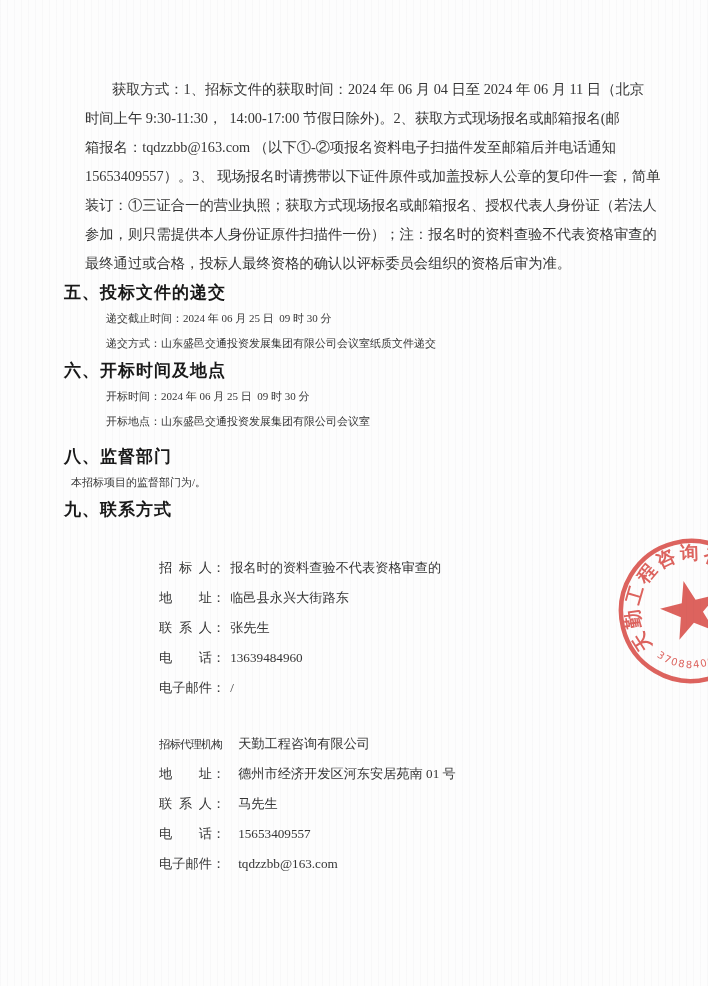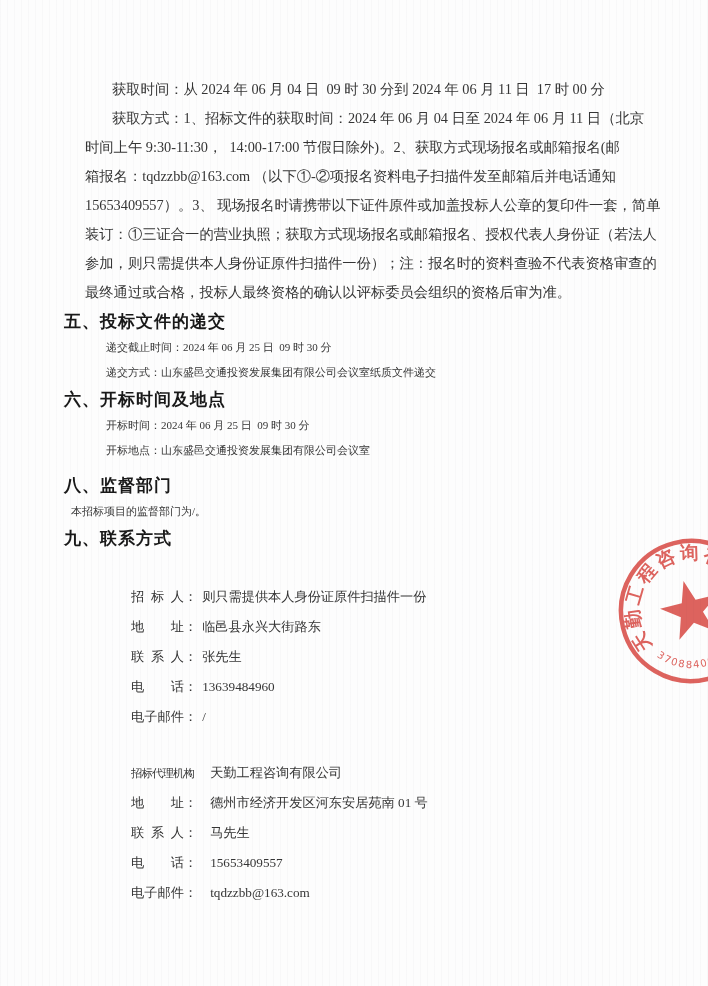--- a/index.html
+++ b/index.html
@@ -21,40 +21,39 @@
   .section-heading{
     font-size:17px;font-weight:bold;color:#191919;
     letter-spacing:1px;line-height:22px;height:22px;
     margin:4px 0 2px 0;white-space:pre;
   }
   .section-heading.gap-before{margin-top:12px;}
   .section .sline{height:25px;line-height:25px;font-size:11px;margin-left:42px;white-space:pre;}
   .section .sline.flush{margin-left:7px;}
   .contacts{margin-left:34px;margin-top:2px;}
   .contacts .crow{height:30px;line-height:30px;font-size:13.2px;white-space:pre;}
-  .crow .clabel{display:inline-block;width:53px;text-align:justify;text-align-last:justify;vertical-align:top;}
+  .crow .clabel{display:inline-block;width:53px;text-align:justify;text-align-last:justify;vertical-align:top;margin-left:28px;}
   .crow .clabel.wide{font-size:11.3px;letter-spacing:-0.8px;text-align:left;text-align-last:left;white-space:nowrap;overflow:visible;}
   .crow .colon{display:inline-block;}
   .crow .cvalue{margin-left:5px;}
   .agency{margin-top:26px;}
   .agency .cvalue{margin-left:13px;}
   .seal{
     position:absolute;left:609px;top:529px;width:164px;height:164px;
     opacity:0.82;mix-blend-mode:multiply;pointer-events:none;
   }
 </style>
 </head>
 <body>
 
 <div class="page">
 
   <div class="content">
 
     <div class="intro">
-      <div class="line indent">获取时间：从 2024 年 06 月 04 日  09 时 30 分到 2024 年 06 月 11 日  17 时 00 分</div>
         <div class="line indent">获取方式：1、招标文件的获取时间：2024 年 06 月 04 日至 2024 年 06 月 11 日（北京</div>
         <div class="line">时间上午 9:30-11:30，  14:00-17:00 节假日除外)。2、获取方式现场报名或邮箱报名(邮</div>
         <div class="line">箱报名：tqdzzbb@163.com （以下①-②项报名资料电子扫描件发至邮箱后并电话通知</div>
         <div class="line">15653409557）。3、 现场报名时请携带以下证件原件或加盖投标人公章的复印件一套，简单</div>
         <div class="line">装订：①三证合一的营业执照；获取方式现场报名或邮箱报名、授权代表人身份证（若法人</div>
         <div class="line">参加，则只需提供本人身份证原件扫描件一份）；注：报名时的资料查验不代表资格审查的</div>
         <div class="line">最终通过或合格，投标人最终资格的确认以评标委员会组织的资格后审为准。</div>
     </div>
 
     <div>
@@ -81,21 +80,21 @@
         <div class="section">
           <div class="section-heading">九、联系方式</div>
           <div>
             
           </div>
         </div>
     </div>
 
     <div class="contacts tenderer">
       <div class="crow">
-          <span class="clabel">招标人</span><span class="colon">：</span><span class="cvalue">则只需提供本人身份证原件扫描件一份</span>
+          <span class="clabel">招标人</span><span class="colon">：</span><span class="cvalue">报名时的资料查验不代表资格审查的</span>
         </div>
         <div class="crow">
           <span class="clabel">地址</span><span class="colon">：</span><span class="cvalue">临邑县永兴大街路东</span>
         </div>
         <div class="crow">
           <span class="clabel">联系人</span><span class="colon">：</span><span class="cvalue">张先生</span>
         </div>
         <div class="crow">
           <span class="clabel">电话</span><span class="colon">：</span><span class="cvalue">13639484960</span>
         </div>

